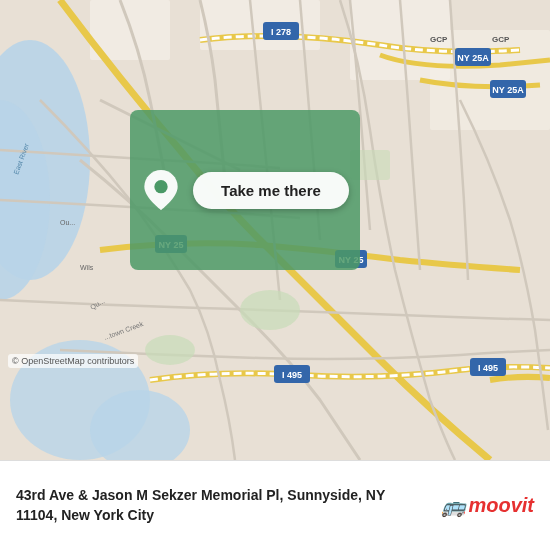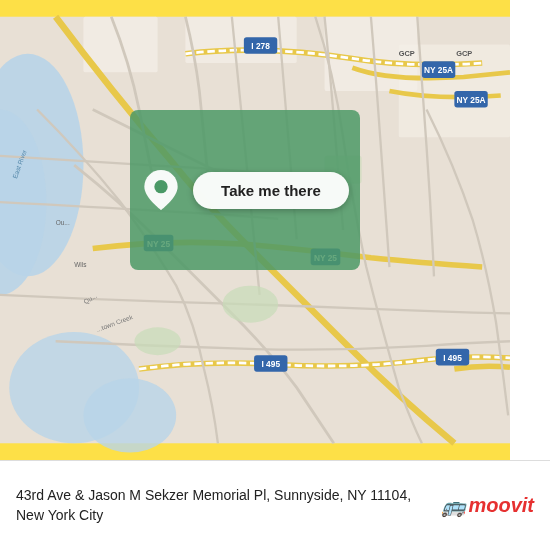--- a/index.html
+++ b/index.html
@@ -6,21 +6,21 @@
     body {
       width: 550px;
       height: 550px;
       overflow: hidden;
       font-family: Arial, sans-serif;
       background: #fff;
     }
 
     #map-container {
       position: relative;
-      width: 510px;
+      width: 550px;
       height: 460px;
       overflow: hidden;
       background-color: #fde047;
     }
 
     
     #map-svg {
       width: 100%;
       height: 100%;
     }
@@ -84,21 +84,21 @@
 
     #address-block {
       flex: 1;
       padding-right: 12px;
     }
 
     #address-text {
       font-size: 14px;
       color: #222;
       line-height: 1.4;
-      font-weight: 400;
+      font-weight: 700;
     }
 
     #moovit-logo {
       display: flex;
       align-items: center;
       gap: 2px;
       font-size: 20px;
       font-weight: 900;
       color: #e63030;
       font-style: italic;
@@ -200,20 +200,21 @@
 
     <svg id="location-pin" viewBox="0 0 40 48" xmlns="http://www.w3.org/2000/svg">
       <path d="M20 0 C9 0 0 9 0 20 C0 33 20 48 20 48 C20 48 40 33 40 20 C40 9 31 0 20 0Z" fill="white" opacity="0.95"></path>
       <circle cx="20" cy="20" r="8" fill="#4a9966"></circle>
     </svg>
 
     <button id="take-me-there-btn">Take me there</button>
   </div>
 
   
+  <div id="attribution">© OpenStreetMap contributors</div>
 
 </div>
 
 <div id="info-bar">
   <div id="address-block">
     <div id="address-text">43rd Ave &amp; Jason M Sekzer Memorial Pl, Sunnyside,
 NY 11104, New York City</div>
   </div>
   <div id="moovit-logo">
     <span>🚌</span>

